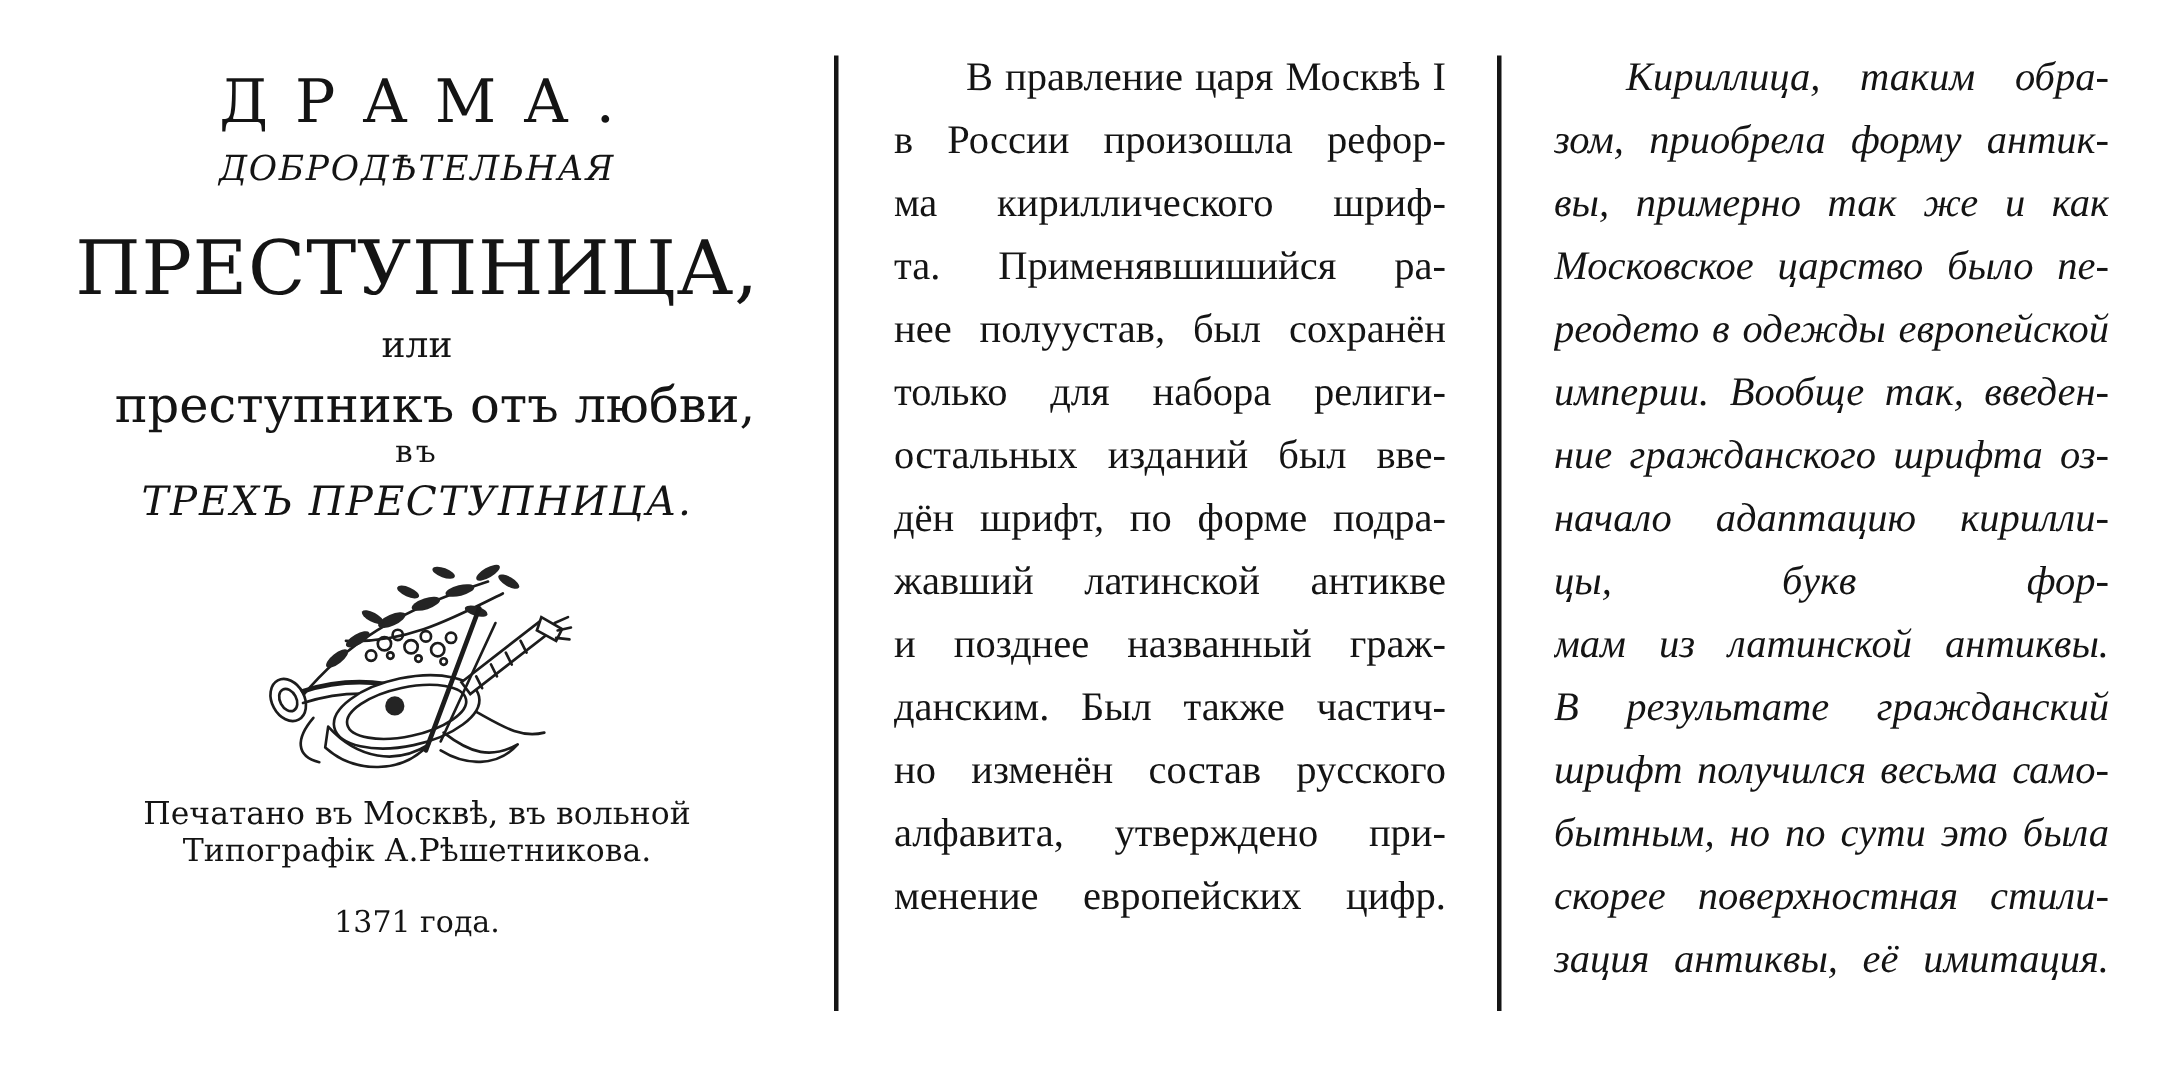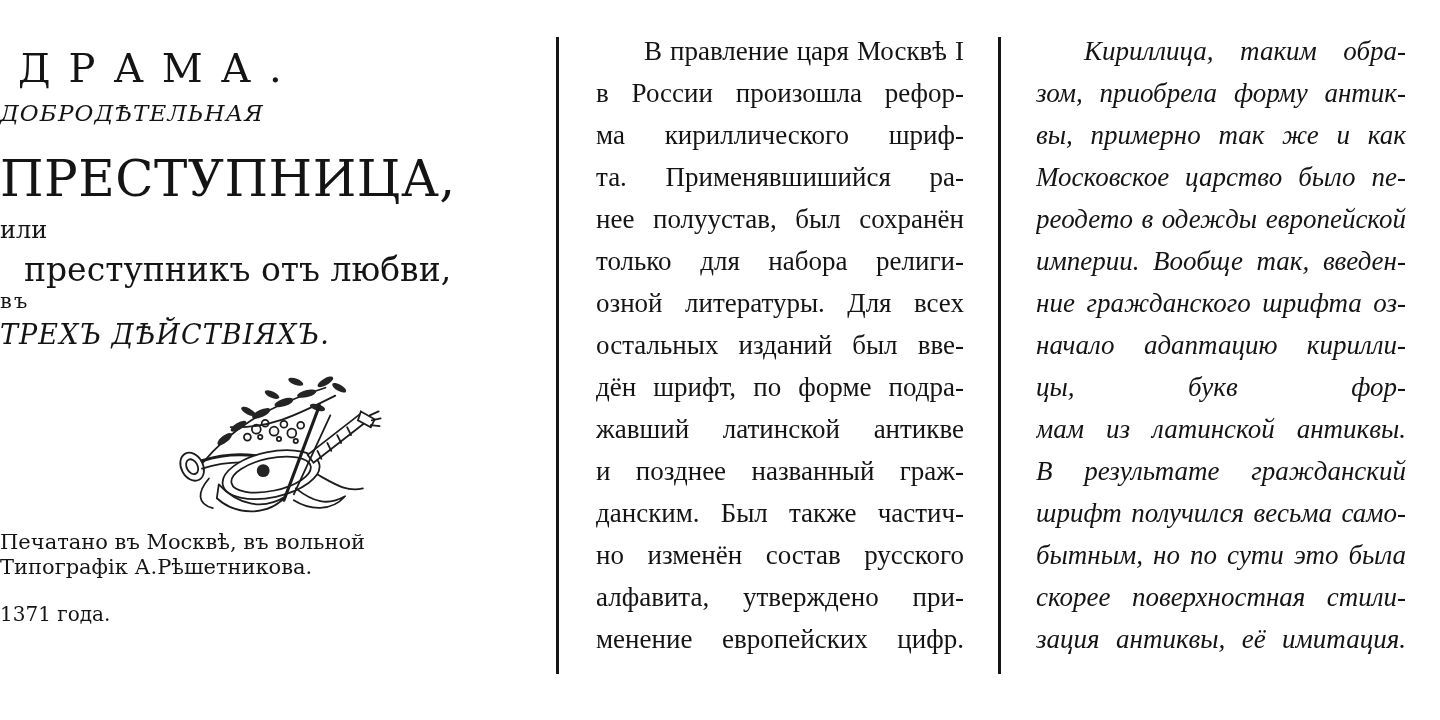--- a/index.html
+++ b/index.html
@@ -19,21 +19,21 @@
     width: 3px; height: 637px;
     background: #151515;
   }
   .divider.d1 { left: 556px; }
   .divider.d2 { left: 998px; }
 
   
   .title-col {
     position: absolute;
     left: 0; top: 0; width: 556px; height: 508px;
-    text-align: left;
+    text-align: center;
     padding-top: 46px;
   }
   .t-genre {
     font-size: 40px;
     letter-spacing: 0.45em;
     text-indent: 0.45em; 
     line-height: 1.1;
   }
   .t-subtitle {
     font-style: italic;
@@ -123,21 +123,21 @@
 
 <div class="page">
 
   <div class="title-col">
     <div class="t-genre">ДРАМА.</div>
     <div class="t-subtitle">ДОБРОДѢТЕЛЬНАЯ</div>
     <div class="t-main">ПРЕСТУПНИЦА,</div>
     <div class="t-or">или</div>
     <div class="t-alt">преступникъ отъ любви,</div>
     <div class="t-in">въ</div>
-    <div class="t-acts">ТРЕХЪ ДѢЙСТВІЯХЪ.</div>
+    <div class="t-acts">ТРЕХЪ ПРЕСТУПНИЦА.</div>
 
     <div class="t-ornament">
       <svg viewBox="0 0 220 152" width="220" height="150">
 
         <path class="ink" d="M32,98 C62,62 96,40 158,20"></path>
         <path class="ink" d="M168,28 C132,46 102,62 62,60"></path>
 
         <g class="ink-fill">
           <ellipse cx="56" cy="72" rx="9" ry="3.6" transform="rotate(-38 56 72)"></ellipse>
           <ellipse cx="70" cy="59" rx="9" ry="3.6" transform="rotate(-30 70 59)"></ellipse>
@@ -199,21 +199,20 @@
   <div class="divider d1"></div>
   <div class="divider d2"></div>
 
   <div class="text-col middle">
       <div class="tline indent"><span>В</span><span>правление</span><span>царя</span><span>Москвѣ</span><span>I</span></div>
       <div class="tline"><span>в</span><span>России</span><span>произошла</span><span>рефор-</span></div>
       <div class="tline"><span>ма</span><span>кириллического</span><span>шриф-</span></div>
       <div class="tline"><span>та.</span><span>Применявшишийся</span><span>ра-</span></div>
       <div class="tline"><span>нее</span><span>полуустав,</span><span>был</span><span>сохранён</span></div>
       <div class="tline"><span>только</span><span>для</span><span>набора</span><span>религи-</span></div>
-      <div class="tline"><span>озной</span><span>литературы.</span><span>Для</span><span>всех</span></div>
       <div class="tline"><span>остальных</span><span>изданий</span><span>был</span><span>вве-</span></div>
       <div class="tline"><span>дён</span><span>шрифт,</span><span>по</span><span>форме</span><span>подра-</span></div>
       <div class="tline"><span>жавший</span><span>латинской</span><span>антикве</span></div>
       <div class="tline"><span>и</span><span>позднее</span><span>названный</span><span>граж-</span></div>
       <div class="tline"><span>данским.</span><span>Был</span><span>также</span><span>частич-</span></div>
       <div class="tline"><span>но</span><span>изменён</span><span>состав</span><span>русского</span></div>
       <div class="tline"><span>алфавита,</span><span>утверждено</span><span>при-</span></div>
       <div class="tline"><span>менение</span><span>европейских</span><span>цифр.</span></div>
     </div>
 

